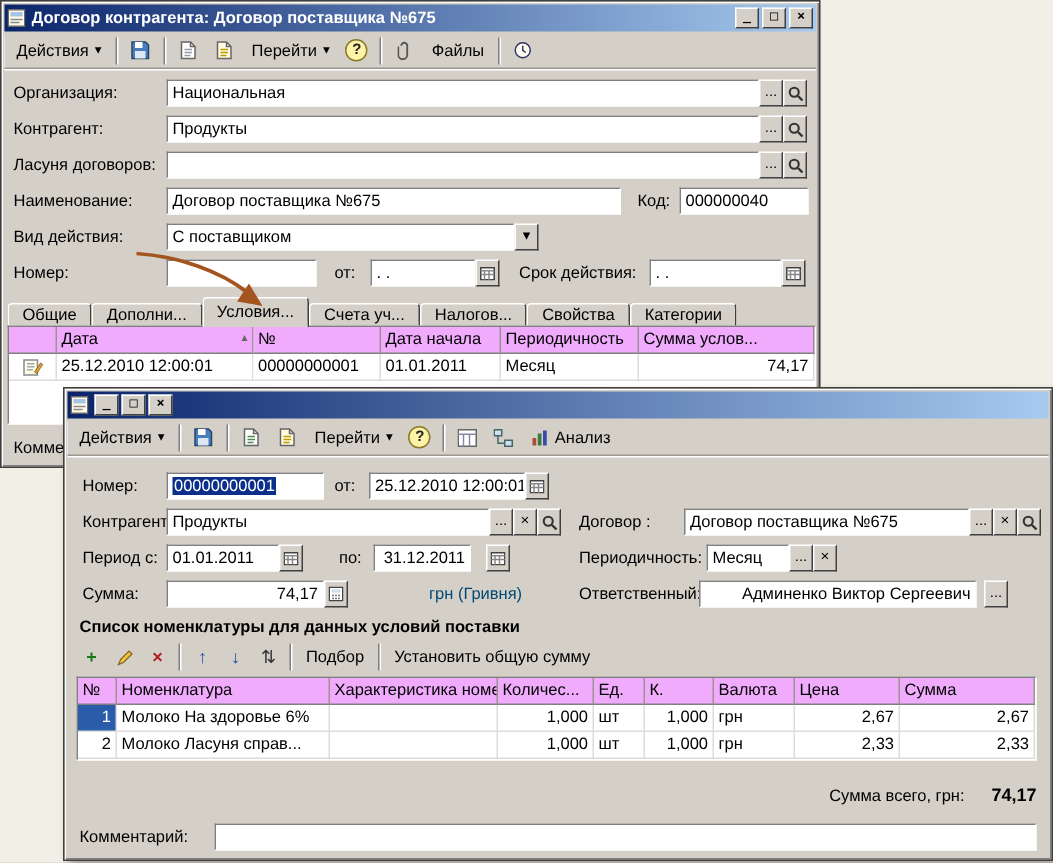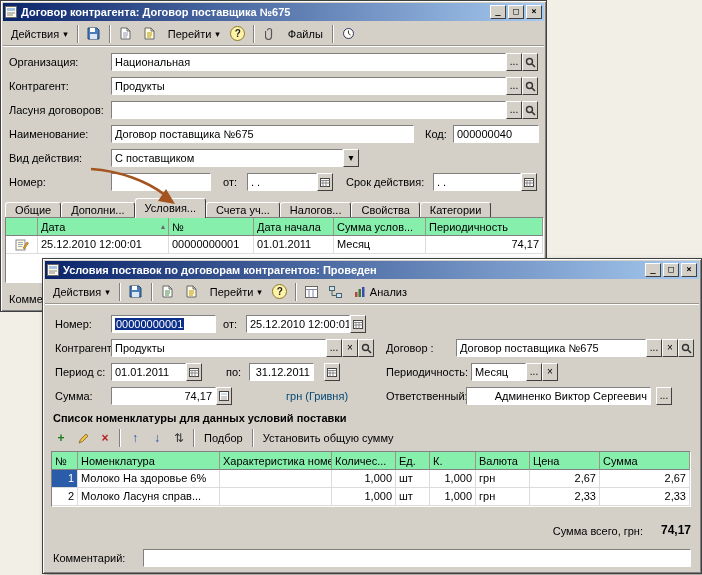--- a/index.html
+++ b/index.html
@@ -65,22 +65,22 @@
   .tabs { position:absolute; display:flex; align-items:flex-end; height:20px; }
   .tab {
     height:16px; margin-top:4px; padding:1px 9px; background:#d4d0c8;
     border:1px solid; border-color:#fff #404040 #d4d0c8 #fff;
     border-bottom:none; border-radius:3px 3px 0 0; white-space:nowrap;
   }
   .tab.active { height:20px; margin-top:0; padding-top:3px; position:relative; z-index:3;text-align:right; }
   .sunk { border:1px solid; border-color:#808080 #fff #fff #808080; background:#fff; }
   .grid { position:absolute; display:grid; grid-auto-rows:18px; align-content:start; background:#fff; }
   .th {
-    background:#86efac; border-right:1px solid #9a968e; border-bottom:1px solid #808080;
-    padding:2px 3px; white-space:nowrap; overflow:hidden; display:flex; align-items:center; gap:2px;
+    background:#f0abfc; border-right:1px solid #9a968e; border-bottom:1px solid #808080;
+    padding:2px 3px; white-space:nowrap; overflow:hidden; display:flex; gap:2px;
   }
   .td {
     background:#fff; border-right:1px solid #dcdcdc; border-bottom:1px solid #dcdcdc;
     padding:2px 3px; white-space:nowrap; overflow:hidden;
   }
   .td.r { justify-content:flex-end; text-align:right; }
   .cellsel { background:#2a5caa; color:#fff; }
   .bold12 { font-weight:bold; font-size:12px; }
   .libar { position:absolute; display:flex; align-items:center; gap:2px; }
   .libtn { width:20px; height:18px; display:inline-flex; align-items:center; justify-content:center; font-size:12px; }
@@ -227,22 +227,22 @@
   </div>
 
   <div class="grid sunk" style="left:4px;top:216px;width:539px;height:66px;grid-template-columns:32px 131px 85px 80px 92px auto;">
     <div class="th"></div>
     <div class="th" style="justify-content:space-between;">
       <span>Дата</span>
       <span style="color:#666;font-size:8px;">▴</span>
     </div>
     <div class="th">№</div>
     <div class="th">Дата начала</div>
+    <div class="th">Периодичность</div>
     <div class="th">Сумма услов...</div>
-    <div class="th">Периодичность</div>
 
     <div class="td" style="display:flex;align-items:center;justify-content:center;">
       <svg width="14" height="13" viewBox="0 0 14 13">
           <rect x="1" y="2" width="9" height="10" fill="#fffce0" stroke="#889"></rect>
           <path d="M3 4.5h5M3 6.5h5M3 8.5h4" stroke="#9ab"></path>
           <path d="M8 10l4-6 1.5 1L9.5 11z" fill="#e0a030" stroke="#7a5010" stroke-width="0.5"></path>
         </svg>
     </div>
     <div class="td">25.12.2010 12:00:01</div>
     <div class="td">00000000001</div>
@@ -259,21 +259,20 @@
   <polygon points="90,41 73,38 81,26" fill="#a4541e"></polygon>
 </svg>
 
 <div class="win front" style="left:42px;top:258px;width:660px;height:316px;z-index:10;">
   <div class="titlebar">
     <svg width="12" height="12" viewBox="0 0 12 12">
         <rect x="0.5" y="0.5" width="11" height="11" fill="#fffbe8" stroke="#6a6a6a"></rect>
         <rect x="2" y="2" width="8" height="3" fill="#a8c4e4"></rect>
         <path d="M2 7h8M2 9h6" stroke="#888"></path>
       </svg>
-    <span class="cap">Условия поставок по договорам контрагентов: Проведен</span>
     <span class="capbtns">
       <span class="capbtn">_</span>
       <span class="capbtn">□</span>
       <span class="capbtn">×</span>
     </span>
   </div>
 
   <div class="toolbar">
     <span class="tbtxt">
       <span>Действия</span>

